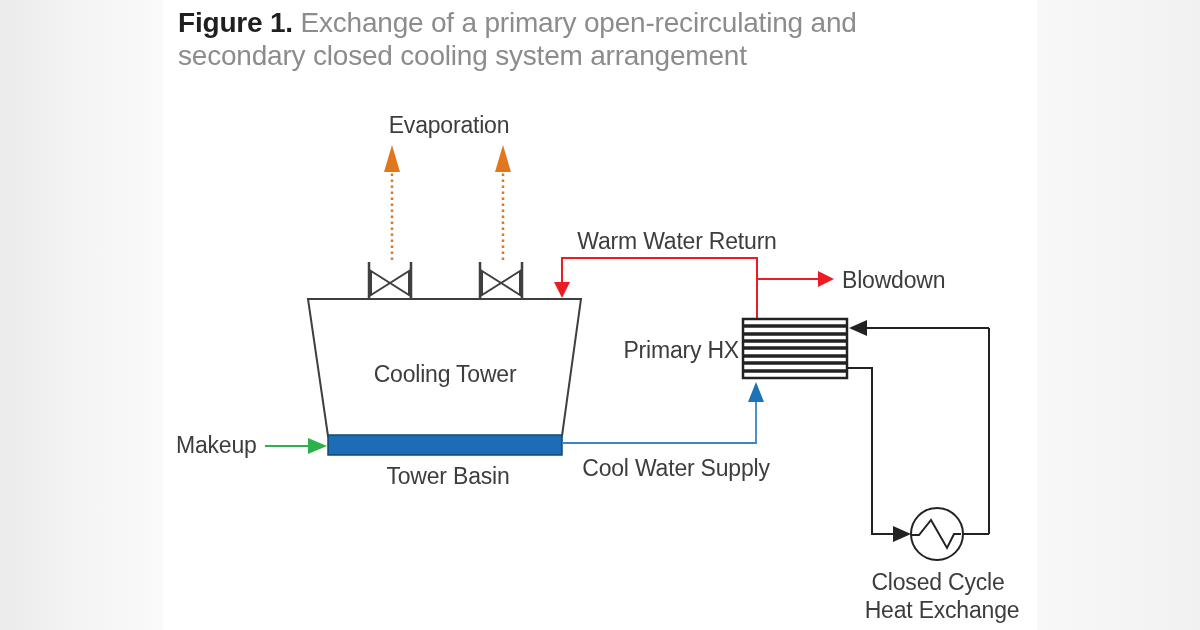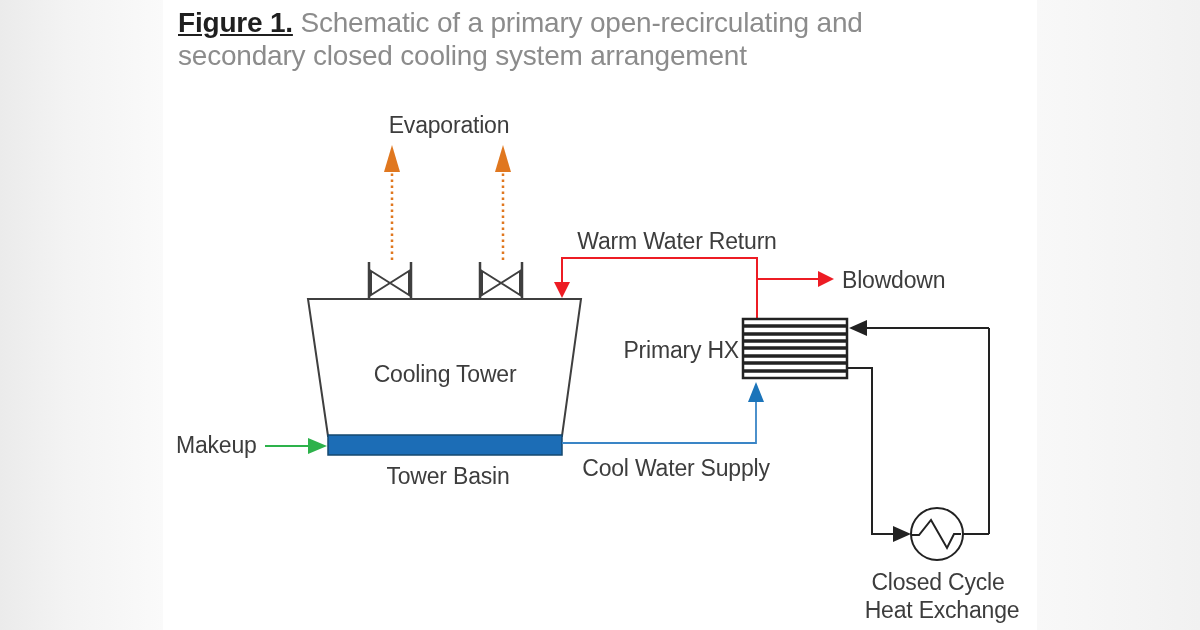--- a/index.html
+++ b/index.html
@@ -9,32 +9,32 @@
     font-family:"Liberation Sans", sans-serif;
   }
   .gutter{position:absolute;top:0;height:630px;}
   .gutter-left{left:0;width:163px;background:linear-gradient(90deg,#ebebeb 0%,#f3f3f3 40%,#fafafa 100%);}
   .gutter-right{left:1037px;width:163px;background:linear-gradient(90deg,#f8f8f8 0%,#f4f4f4 60%,#f1f1f1 100%);}
   .content{position:absolute;left:163px;top:0;width:874px;height:630px;background:#ffffff;}
   .title-block{
     position:absolute;left:178px;top:6px;width:748px;
     font-size:28px;line-height:33px;color:#8c8c8c;letter-spacing:-0.2px;
   }
-  .title-block .fig-label{font-weight:bold;color:#1f1f1f;text-decoration:underline;}
+  .title-block .fig-label{font-weight:bold;color:#1f1f1f;}
   svg.diagram{position:absolute;left:0;top:0;width:1200px;height:630px;}
   text.dlabel{font-family:"Liberation Sans",sans-serif;font-size:23px;fill:#3d3d3d;letter-spacing:-0.2px;}
 </style>
 </head>
 <body>
 
 <div class="gutter gutter-left"></div>
 <div class="gutter gutter-right"></div>
 <div class="content"></div>
 
-<div class="title-block"><span class="fig-label">Figure 1.</span><span> Schematic of a primary open-recirculating and secondary closed cooling system arrangement</span></div>
+<div class="title-block"><span class="fig-label">Figure 1.</span><span> Exchange of a primary open-recirculating and secondary closed cooling system arrangement</span></div>
 
 <svg class="diagram" viewBox="0 0 1200 630">
 
   <g>
     <polygon points="308,299 581,299 562,436 328,436" fill="#ffffff" style="stroke:var(--equip-gray)" stroke-width="2"></polygon>
   </g>
 
   <rect x="328" y="435" width="234" height="20" style="fill:var(--basin-fill);stroke:var(--basin-border)" stroke-width="1.5"></rect>
 
   <g fill="none" style="stroke:var(--equip-gray)">

